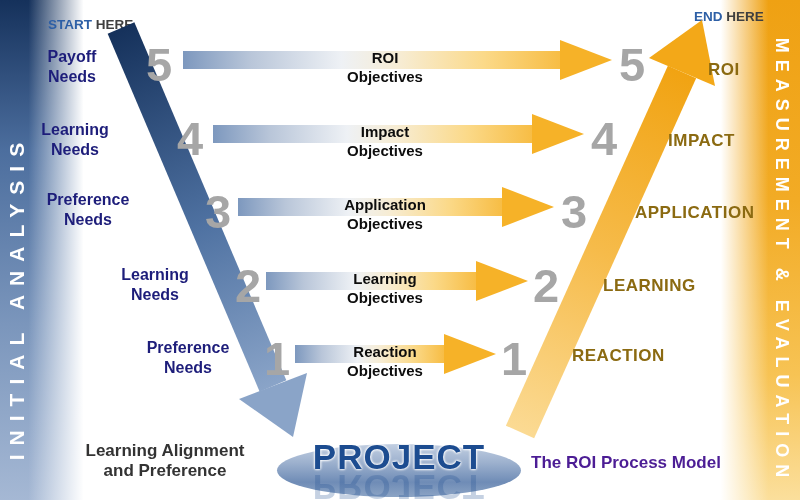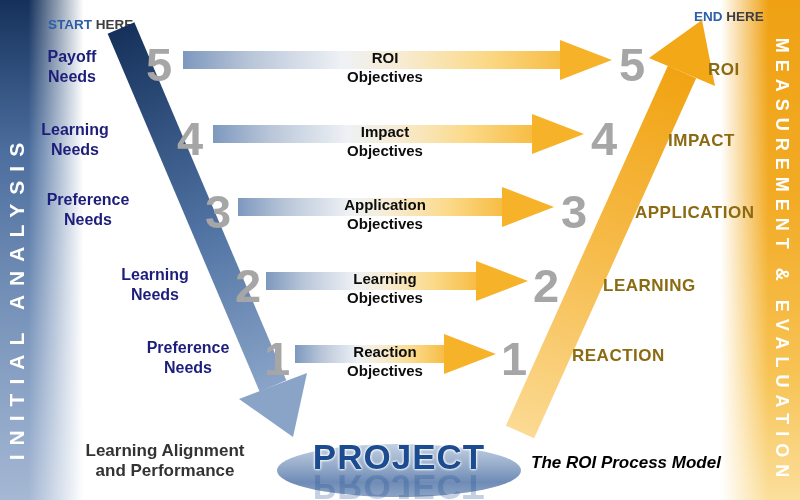--- a/index.html
+++ b/index.html
@@ -67,21 +67,21 @@
     background:linear-gradient(180deg,#c2cfe2 0%,#9db1ce 35%,#6f8cb6 72%,#8ca4c5 100%);}
   .project{position:absolute;left:399px;top:437px;transform:translateX(-50%);
     font-size:35px;font-weight:bold;letter-spacing:1px;color:#1c4c90;white-space:nowrap;
     text-shadow:0 0 3px #fff,0 0 3px #fff,0 0 2px #fff;}
   .project-reflection{position:absolute;left:399px;top:467px;transform:translateX(-50%) scaleY(-1);
     font-size:35px;font-weight:bold;letter-spacing:1px;color:#1c4c90;opacity:.25;
     white-space:nowrap;filter:blur(.5px);}
   .caption-left{position:absolute;left:165px;top:441px;transform:translateX(-50%);
     text-align:center;font-size:17px;font-weight:bold;line-height:20px;color:#333;white-space:nowrap;}
   .caption-right{position:absolute;left:531px;top:453px;font-size:17px;font-weight:bold;
-    color:#000000;white-space:nowrap;font-style:italic;}
+    color:#4c1d95;white-space:nowrap;}
 </style>
 </head>
 <body>
 
 <div class="stage">
 
   <div class="strip-left"></div>
   <div class="strip-right"></div>
   <div class="vtext vtext-left">INITIAL ANALYSIS</div>
   <div class="vtext vtext-right">MEASUREMENT &amp; EVALUATION</div>
@@ -176,17 +176,17 @@
       <div>Preference</div>
       <div>Needs</div>
     </div>
   <div class="eval" id="r4-eval">REACTION</div>
 
   <div class="ellipse"></div>
   <div class="project-reflection">PROJECT</div>
   <div class="project">PROJECT</div>
   <div class="caption-left">
       <div>Learning Alignment</div>
-      <div>and Performance</div>
+      <div>and Preference</div>
     </div>
   <div class="caption-right">The ROI Process Model</div>
 
 </div>
 
 </body></html>

